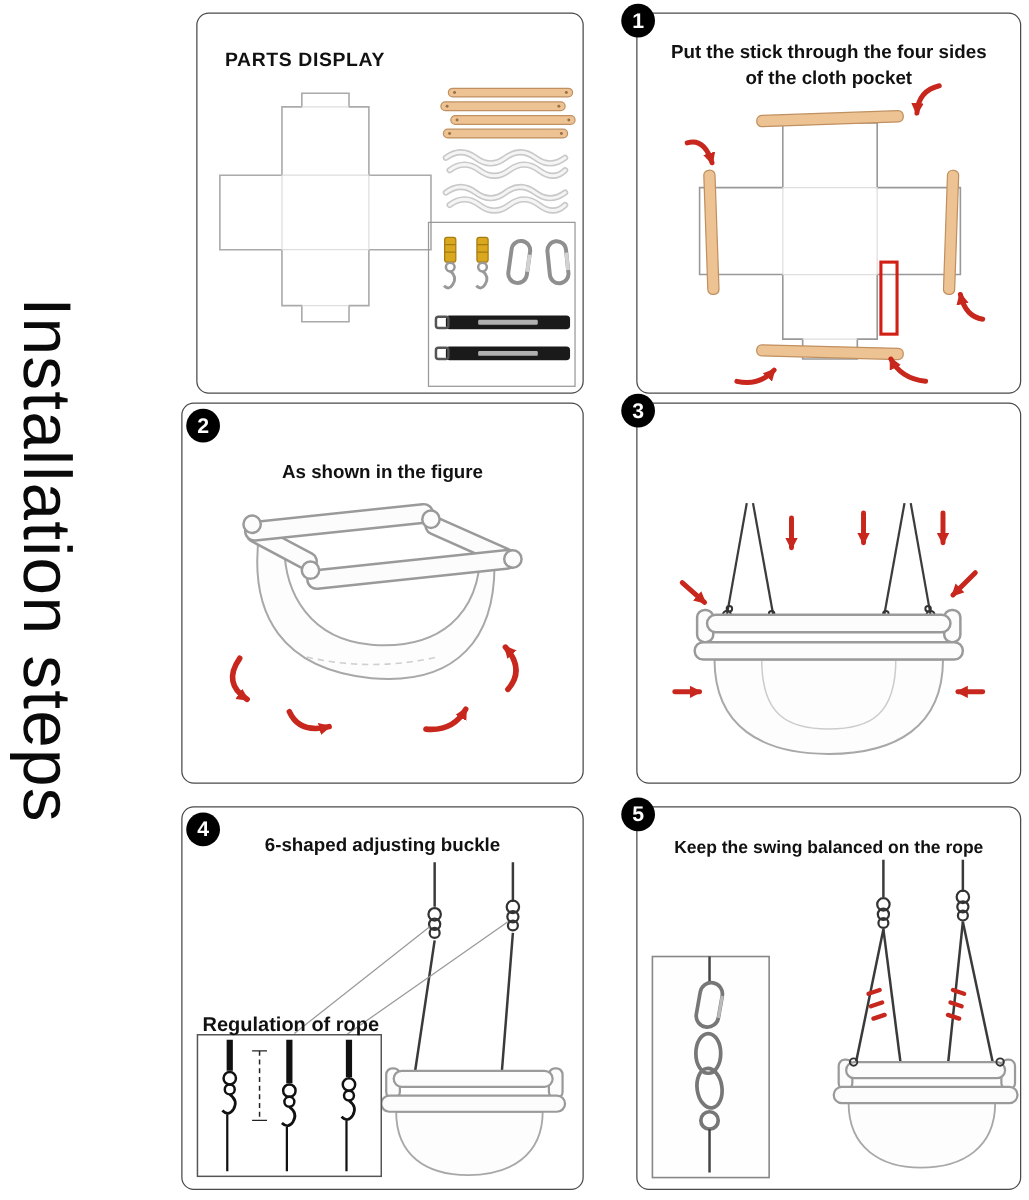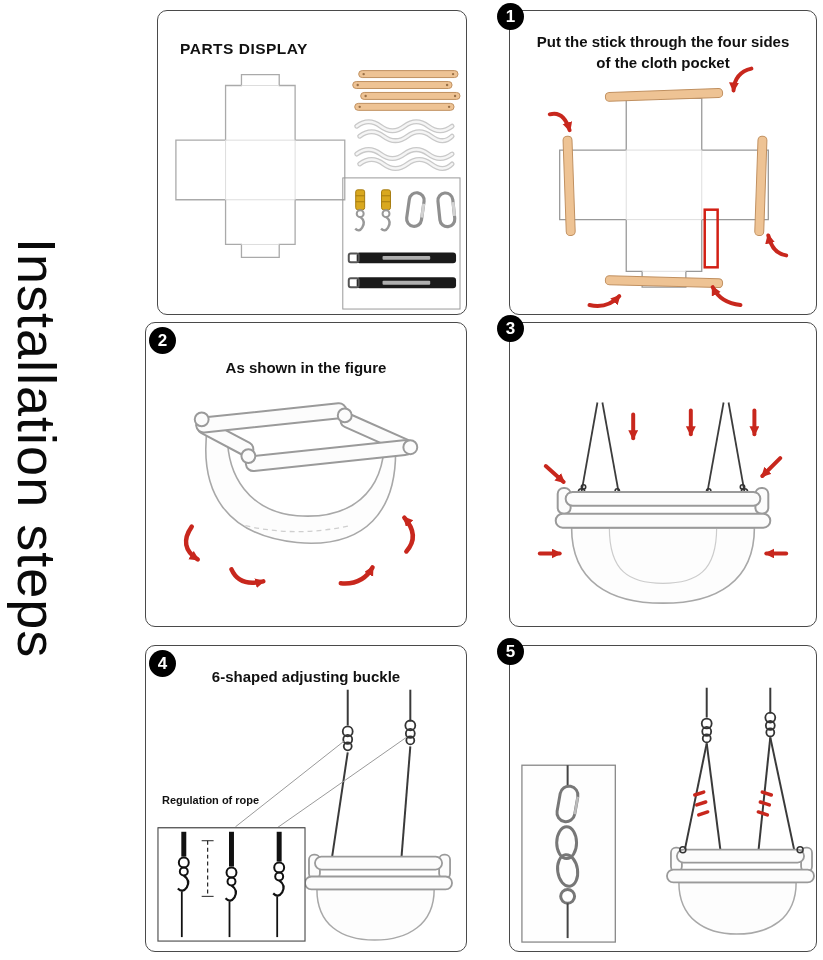--- a/index.html
+++ b/index.html
@@ -12,27 +12,27 @@
   .panel-parts{left:157px;top:10px;width:310px;height:305px;}
   .s1{left:509px;top:10px;width:308px;height:305px;}
   .s2{left:145px;top:322px;width:322px;height:305px;}
   .s3{left:509px;top:322px;width:308px;height:305px;}
   .s4{left:145px;top:645px;width:322px;height:307px;}
   .s5{left:509px;top:645px;width:308px;height:307px;}
   .parts-title{position:absolute;left:22px;top:16px;font-size:15.5px;font-weight:700;letter-spacing:.5px;}
   .step-title{position:relative;margin:20px 12px 0;text-align:center;font-size:15px;font-weight:700;line-height:1.4;z-index:2;}
   .s1 .step-title{max-width:260px;margin-left:auto;margin-right:auto;}
   .s3 .step-title{max-width:230px;margin-left:auto;margin-right:auto;}
-  .s2 .step-title{margin-top:34px;}
+  .s2 .step-title{margin-top:44px;}
   .s5 .step-title{font-size:14px;margin:22px 6px 0;}
   .num{position:absolute;width:27px;height:27px;border-radius:50%;background:#000;color:#fff;
        font-size:17px;font-weight:700;line-height:27px;text-align:center;z-index:3;}
   .num-out{left:-13px;top:-8px;}
   .num-in{left:3px;top:4px;}
-  .inset-label{position:absolute;left:16px;top:148px;font-size:11px;font-weight:700;z-index:2;}
+  .inset-label{position:absolute;left:16px;top:166px;font-size:16px;font-weight:700;z-index:2;}
 </style>
 </head>
 <body>
 
 <div class="page">
 
   <div class="vertical-title">Installation steps</div>
 
   <section class="panel panel-parts">
     <h2 class="parts-title">PARTS DISPLAY</h2>
@@ -294,20 +294,21 @@
           <line x1="62" y1="196" x2="62" y2="252" stroke-width="1.2" stroke-dasharray="4 3"></line>
           <line x1="56" y1="196" x2="68" y2="196" stroke-width="1"></line>
           <line x1="56" y1="252" x2="68" y2="252" stroke-width="1"></line>
         </g>
       </g>
     </svg>
   </section>
 
   <section class="panel s5">
     <div class="num num-out">5</div>
+    <p class="step-title">Keep the swing balanced on the rope</p>
     <svg viewBox="0 0 308 307">
       <g>
         <rect x="12" y="120" width="94" height="178" fill="#fefefe" stroke="#888" stroke-width="1.3"></rect>
         <line x1="58" y1="120" x2="58" y2="140" stroke="#444" stroke-width="2"></line>
         <g transform="rotate(10 58 158)">
           <rect x="49" y="141" width="18" height="36" rx="9" fill="none" stroke="#777" stroke-width="3"></rect>
           <line x1="67" y1="150" x2="67" y2="168" stroke="#bbb" stroke-width="2.5"></line>
         </g>
         <ellipse cx="57" cy="198" rx="10" ry="16" fill="none" stroke="#777" stroke-width="3"></ellipse>
         <ellipse cx="58" cy="226" rx="10" ry="16" fill="none" stroke="#777" stroke-width="3" transform="rotate(-8 58 226)"></ellipse>

